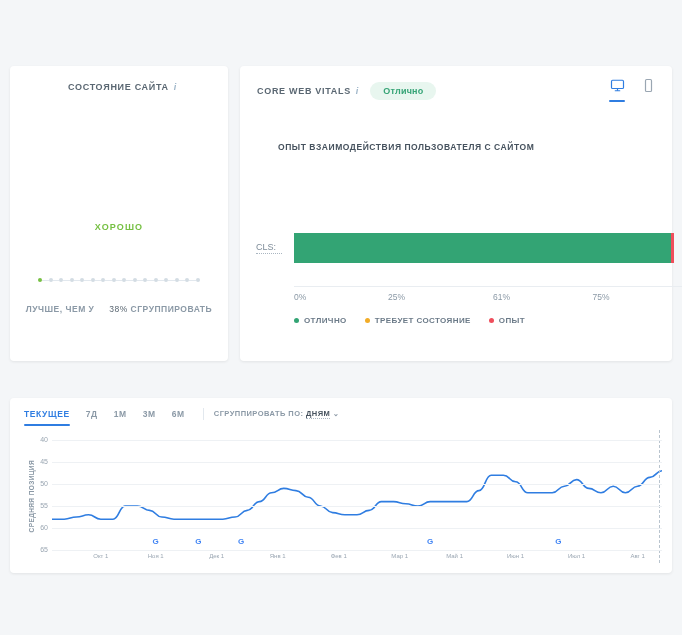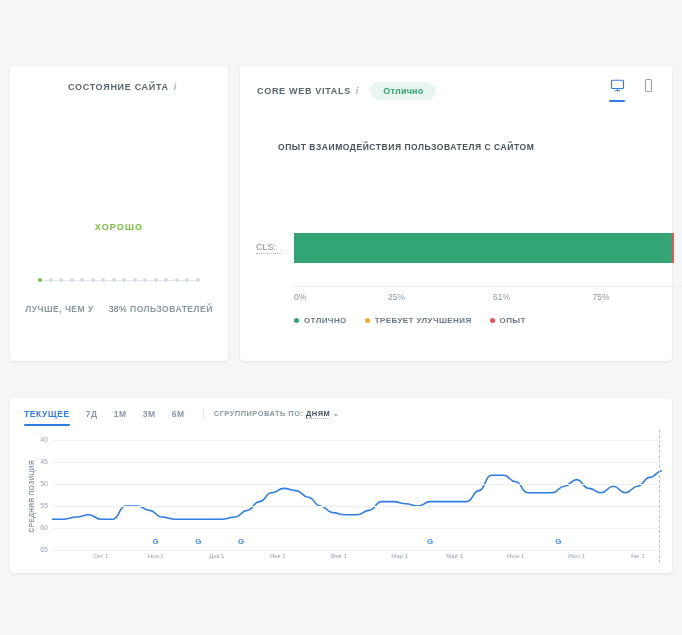--- a/index.html
+++ b/index.html
@@ -181,21 +181,21 @@
         <span class="dot"></span>
         <span class="dash"></span>
         <span class="dot"></span>
         <span class="dash"></span>
         <span class="dot"></span>
         <span class="dash"></span>
         <span class="dot"></span>
       </div>
 
     <div id="percentile-text">
-      <span>ЛУЧШЕ, ЧЕМ У </span><b>38%</b><span> ПОЛЬЗОВАТЕЛЕЙ</span>
+      <span>ЛУЧШЕ, ЧЕМ У </span><b>38%</b><span> СГРУППИРОВАТЬ</span>
     </div>
   </div>
 
   <div class="card" id="cwv-card">
     <div id="cwv-head">
       <span class="card-title">CORE WEB VITALS</span>
       <span class="info-icon">i</span>
       <span class="badge">Отлично</span>
     </div>
 
@@ -238,21 +238,21 @@
         <div class="tick" style="left: 314.5px;">75%</div>
       </div>
 
     <div id="cwv-legend">
         <div class="lg">
           <span class="lg-dot" style="background: rgb(51, 164, 116);"></span>
           <span>ОТЛИЧНО</span>
         </div>
         <div class="lg">
           <span class="lg-dot" style="background: rgb(242, 172, 39);"></span>
-          <span>ТРЕБУЕТ УЛУЧШЕНИЯ</span>
+          <span>ТРЕБУЕТ СОСТОЯНИЕ</span>
         </div>
         <div class="lg">
           <span class="lg-dot" style="background: rgb(239, 78, 92);"></span>
           <span>ОПЫТ</span>
         </div>
       </div>
   </div>
 
   <div class="card" id="positions-card">
     <div id="chart-tabs">

